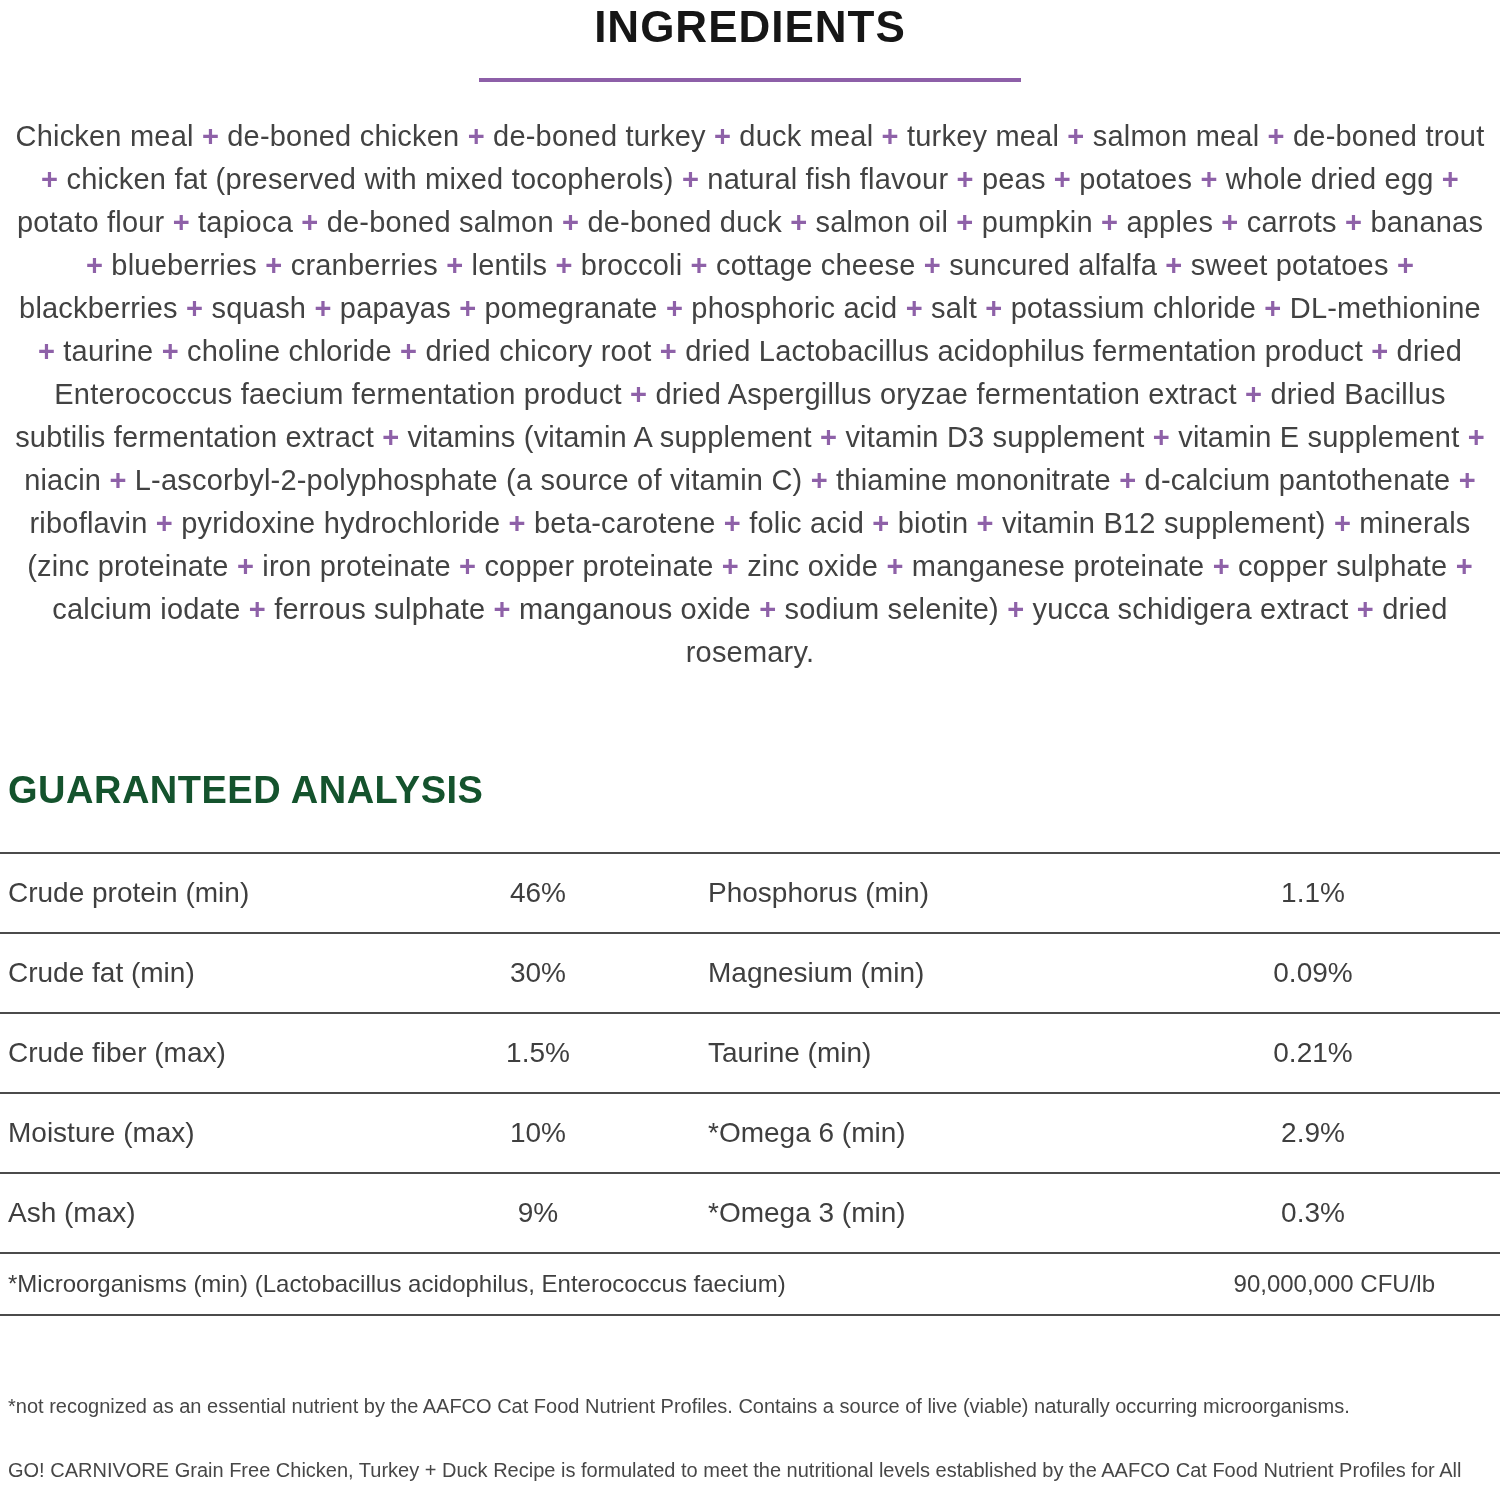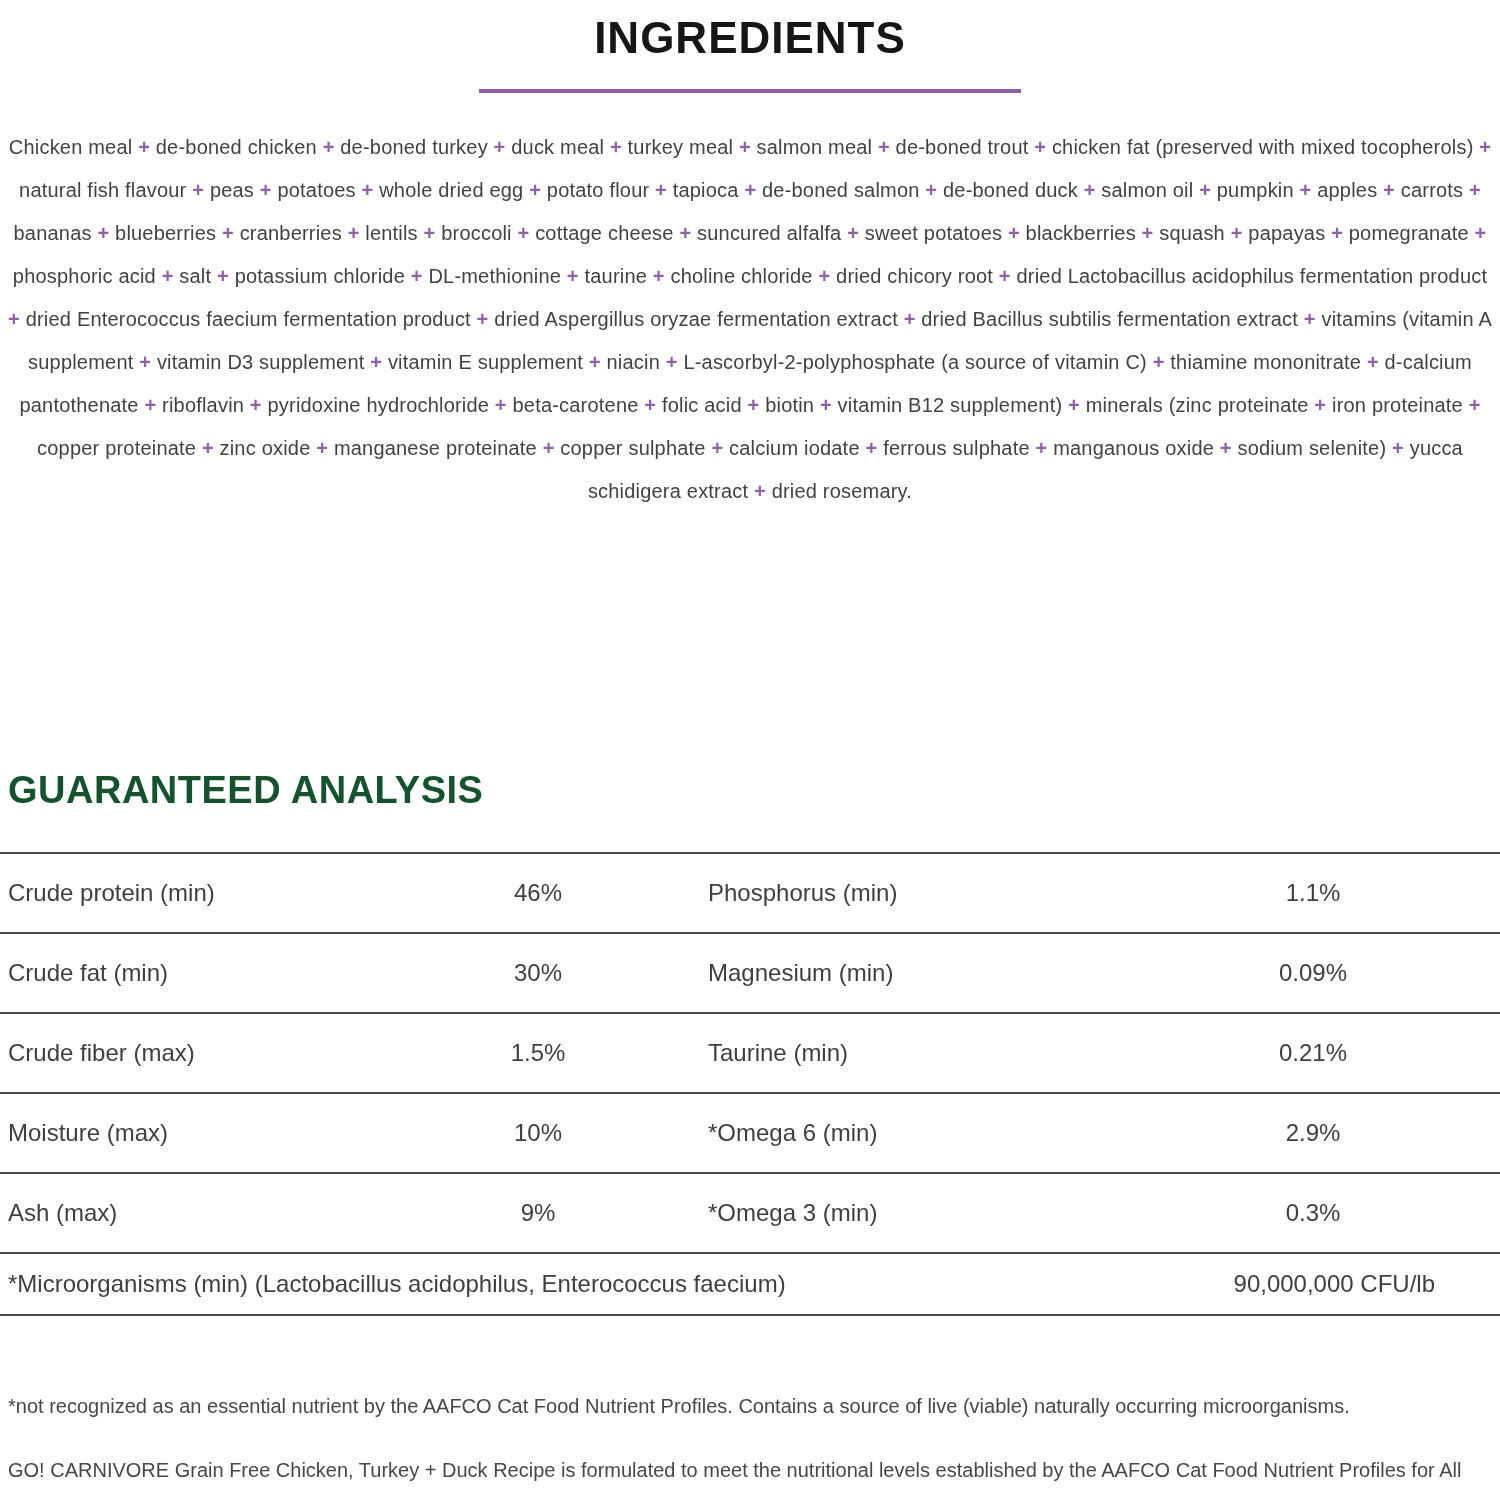--- a/index.html
+++ b/index.html
@@ -8,21 +8,21 @@
     width: 1500px;
     height: 1491px;
     background: #ffffff;
     font-family: "Liberation Sans", sans-serif;
     color: #414141;
     position: relative;
     overflow: hidden;
   }
 
   
-  .ingredients-section { position: absolute; top: 16px; left: 0; width: 1500px; }
+  .ingredients-section { position: absolute; top: 5px; left: 0; width: 1500px; }
   .ingredients-title {
     margin: 0;
     text-align: center;
     font-size: 44px;
     line-height: 44px;
     font-weight: 800;
     letter-spacing: 1px;
     color: #161616;
   }
   .title-rule {
@@ -30,21 +30,21 @@
     height: 4px;
     background: #8d5fa8;
     margin: 29px auto 0 auto;
   }
   .ingredients-text {
     width: 1484px;
     max-height: 585px;
     overflow: hidden;
     margin: 33px auto 0 auto;
     text-align: center;
-    font-size: 20px;
+    font-size: 29px;
     line-height: 43px;
     letter-spacing: 0.2px;
     color: #424242;
   }
   .ingredients-text .plus {
     color: #8e61a8;
     font-weight: 600;
   }
 
   
@@ -66,21 +66,21 @@
     width: 1500px;
     border-top: 2px solid #4b4b4b;
   }
   .analysis-row {
     display: grid;
     grid-template-columns: 450px 160px 90px 525px 160px;
     align-items: center;
     height: 80px;
     padding: 0 8px;
     border-bottom: 2px solid #4b4b4b;
-    font-size: 24px;
+    font-size: 28px;
     color: #3f3f3f;
   }
   .analysis-row .label { text-align: left; }
   .analysis-row .value { text-align: center; }
   .micro-row {
     display: flex;
     align-items: center;
     height: 62px;
     padding: 0 8px;
     border-bottom: 2px solid #4b4b4b;

